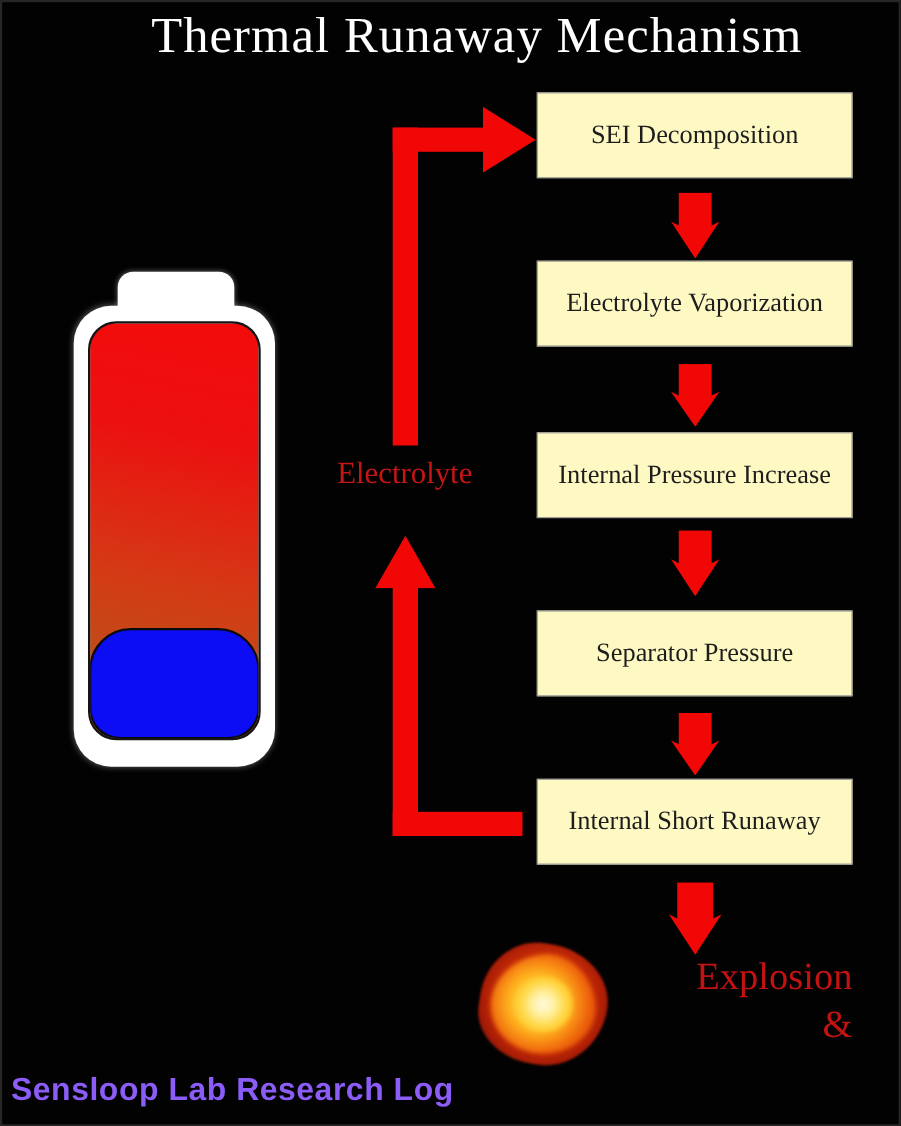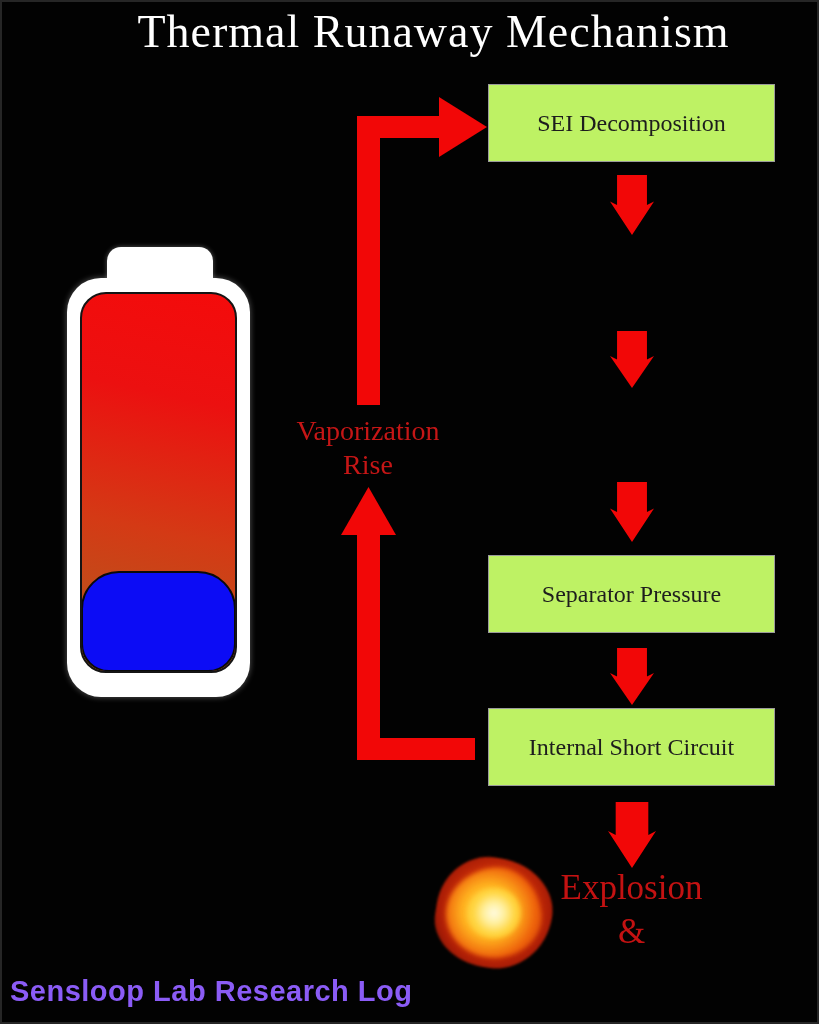--- a/index.html
+++ b/index.html
@@ -70,21 +70,21 @@
     border: 2px solid #0a0a0a;
     border-radius: 38px 38px 28px 28px;
   }
 
   
   .step {
     position: absolute;
     left: 488px;
     width: 287px;
     height: 78px;
-    background: #bef264;
+    background: #fef9c3;
     border: 1px solid #9b9b9b;
     box-sizing: border-box;
     display: flex;
     align-items: center;
     justify-content: center;
     color: #1d1d1d;
     font-size: 24px;
     text-align: center;
   }
   .step-1 { top: 84px; }
@@ -166,21 +166,21 @@
     background: radial-gradient(circle, #fffbe2 0%, #fff0a0 28%, #ffd43e 58%, rgba(255,180,40,0) 100%);
     border-radius: 50%;
     filter: blur(2px);
   }
 
   
   .outcome {
     position: absolute;
     left: 488px; top: 866px;
     width: 287px;
-    text-align: center;
+    text-align: right;
     color: #c31212;
     font-size: 35px;
     line-height: 44px;
   }
 
   
   .watermark {
     position: absolute;
     left: 10px; top: 975px;
     color: #8b5cf6;
@@ -203,44 +203,49 @@
     <div class="battery-inner">
       <div class="battery-blue"></div>
     </div>
   </div>
 
   <div>
     <div class="loop-bar loop-vbar-top"></div>
     <div class="loop-bar loop-hbar-top"></div>
     <div class="loop-head-right"></div>
     <div class="loop-label">
-      <div>Vaporization</div>
-      <div>Rise</div>
+      <div>Electrolyte</div>
     </div>
     <div class="loop-head-up"></div>
     <div class="loop-bar loop-vbar-bottom"></div>
     <div class="loop-bar loop-hbar-bottom"></div>
   </div>
 
   <div class="step step-1">
     <span>SEI Decomposition</span>
   </div>
   <div class="down-arrow arrow-1"></div>
 
+  <div class="step step-2">
+    <span>Electrolyte Vaporization</span>
+  </div>
   <div class="down-arrow arrow-2"></div>
 
+  <div class="step step-3">
+    <span>Internal Pressure Increase</span>
+  </div>
   <div class="down-arrow arrow-3"></div>
 
   <div class="step step-4">
     <span>Separator Pressure</span>
   </div>
   <div class="down-arrow arrow-4"></div>
 
   <div class="step step-5">
-    <span>Internal Short Circuit</span>
+    <span>Internal Short Runaway</span>
   </div>
   <div class="down-arrow arrow-5"></div>
 
   <div class="explosion">
     <div class="exp-outer"></div>
     <div class="exp-mid"></div>
     <div class="exp-core"></div>
   </div>
 
   <div class="outcome">

